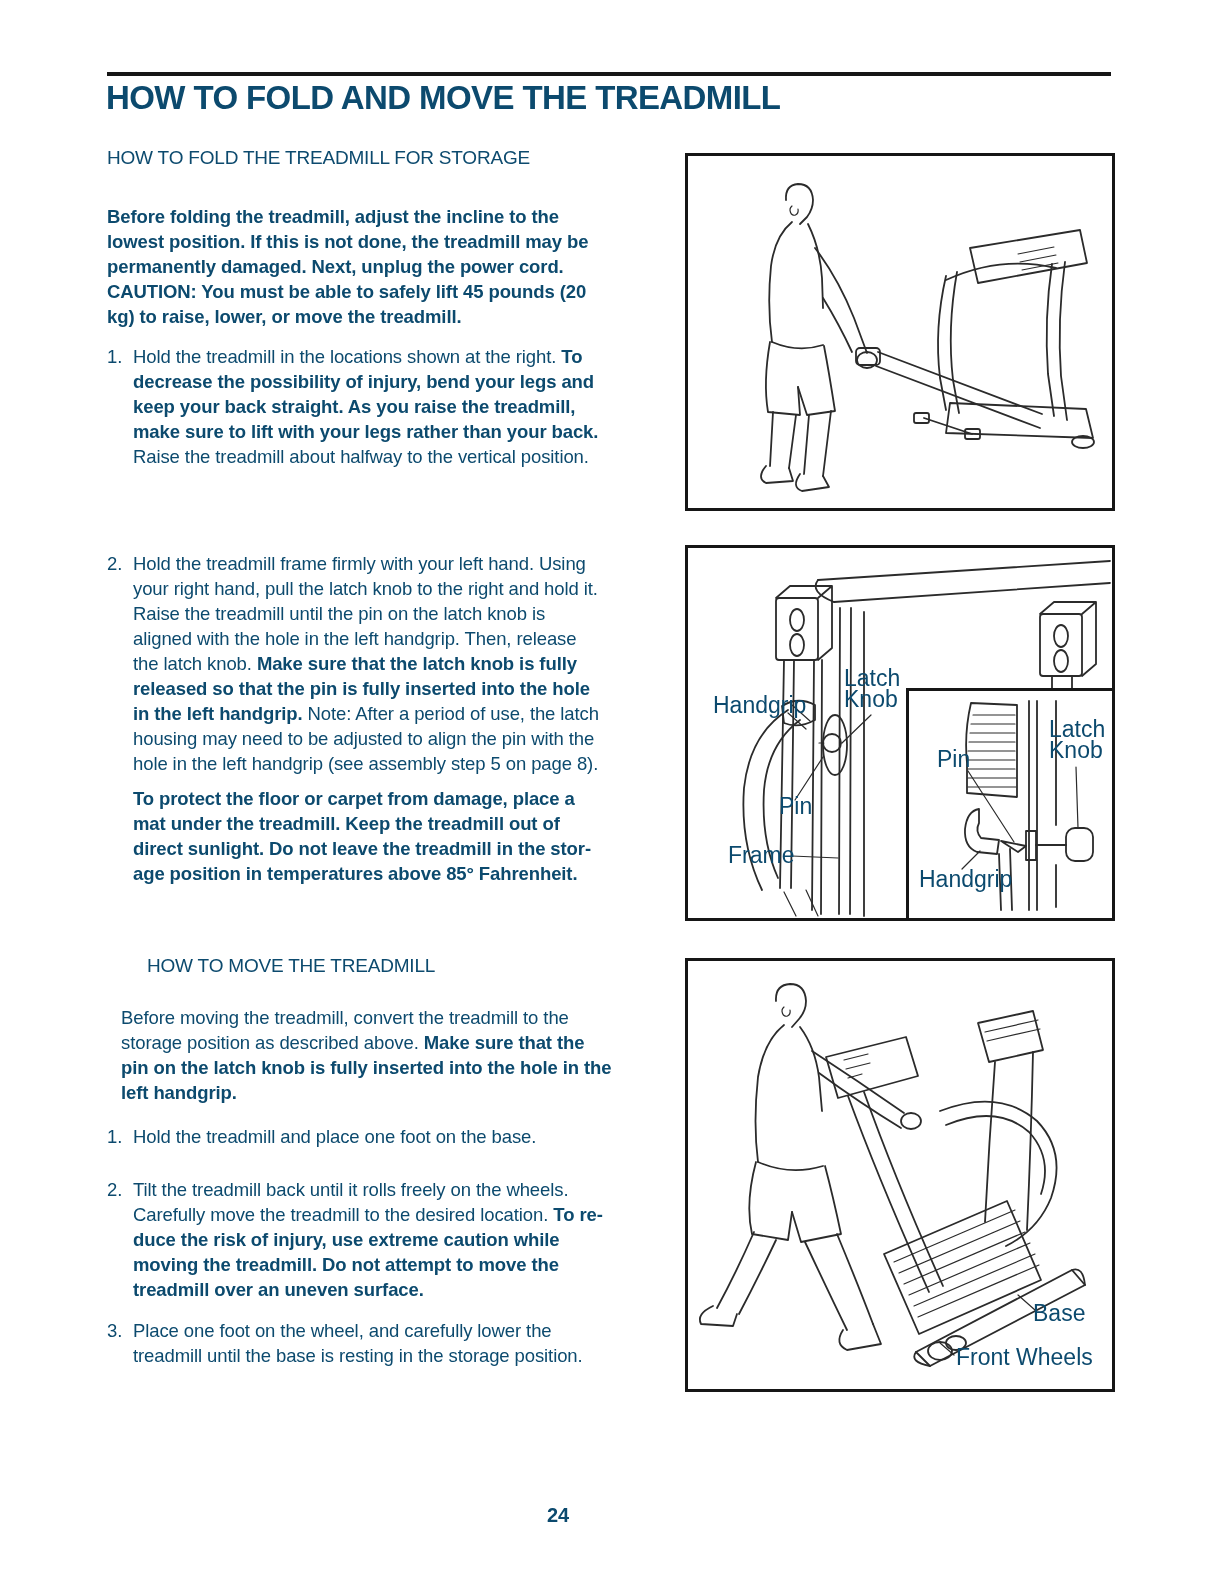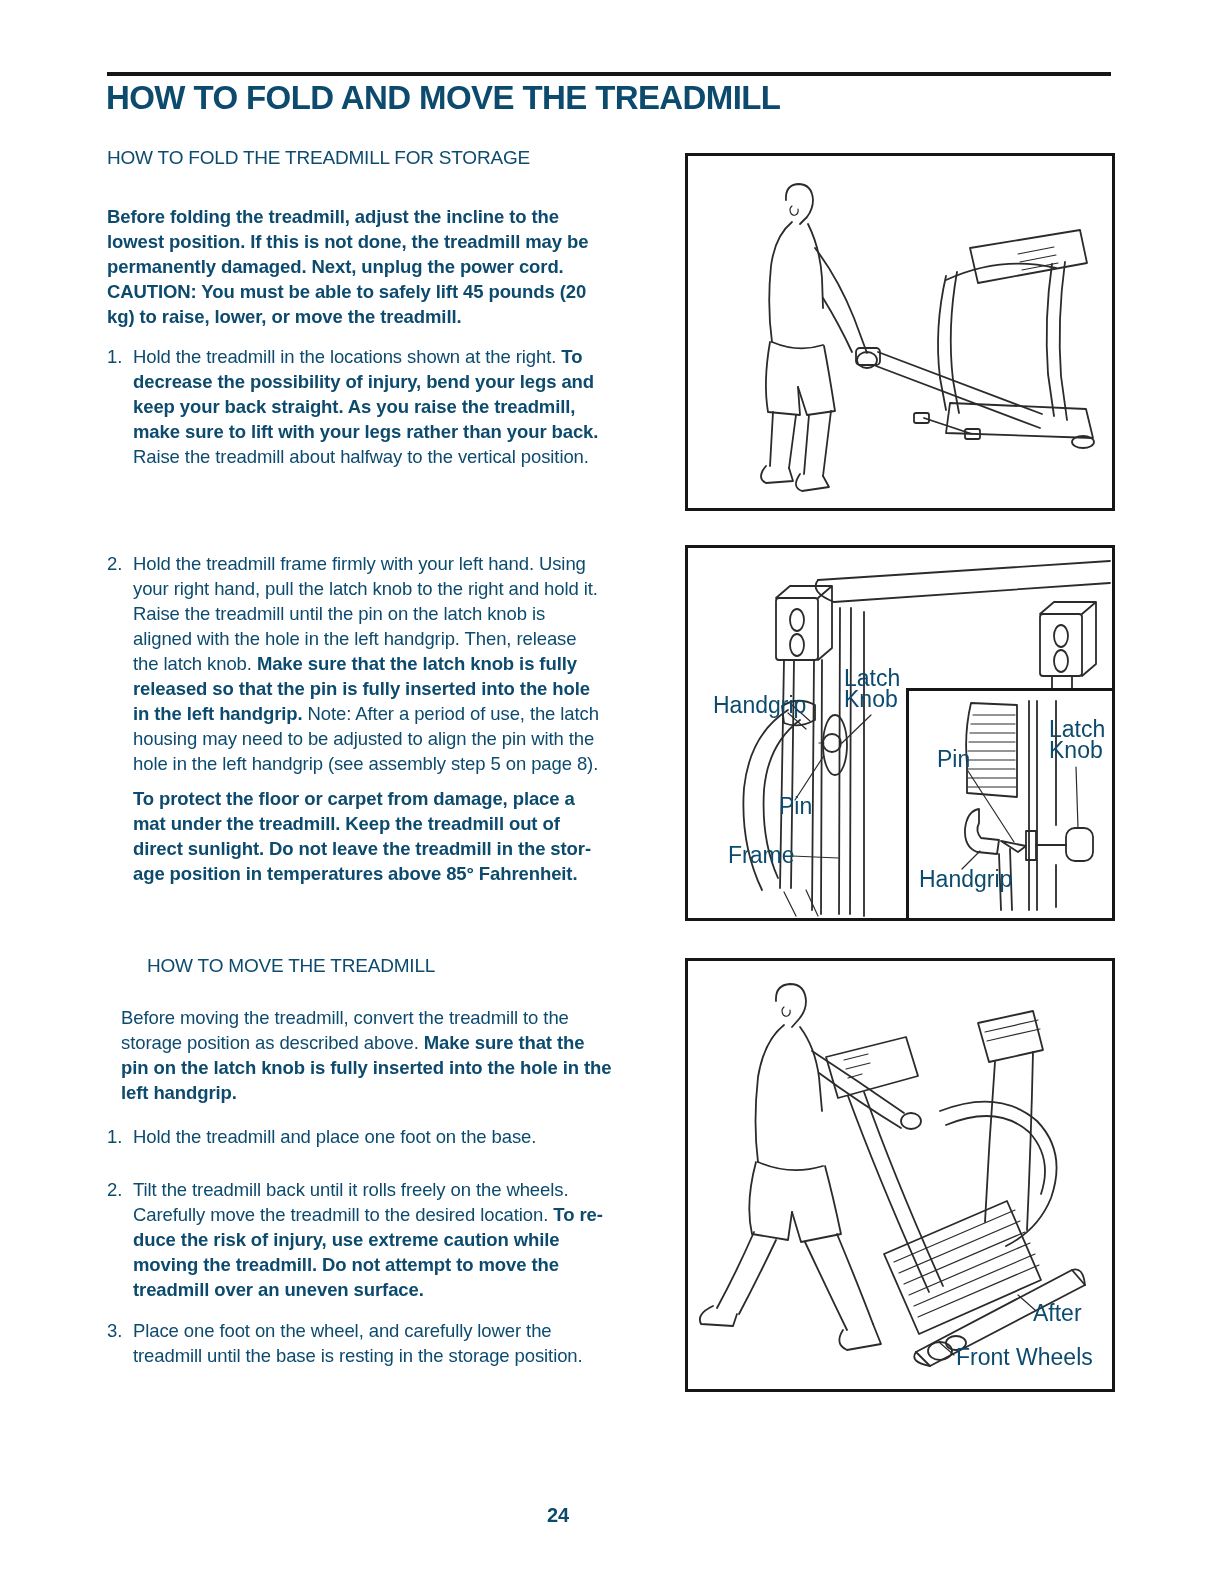--- a/index.html
+++ b/index.html
@@ -256,19 +256,19 @@
         <path class="ln" d="M 228,391 L 384,309 L 397,324 L 242,405 Z"></path>
         <path class="ln" d="M 384,309 Q 395,305 397,324 M 228,391 Q 221,401 242,405"></path>
         <ellipse class="ln" cx="252" cy="390" rx="12" ry="9"></ellipse>
         <ellipse class="ln" cx="268" cy="382" rx="10" ry="7"></ellipse>
       </g>
       <g>
         <path class="thin" d="M 347,349 L 330,334"></path>
         <path class="thin" d="M 266,394 L 252,382"></path>
       </g>
     </svg>
-    <div class="lbl" style="left:345px; top:342px;">After</div>
+    <div class="lbl" style="left:345px; top:342px;">Base</div>
     <div class="lbl" style="left:268px; top:386px;">Front Wheels</div>
   </div>
 
   <div class="pagenum">24</div>
 
 </div>
 
 </body></html>

